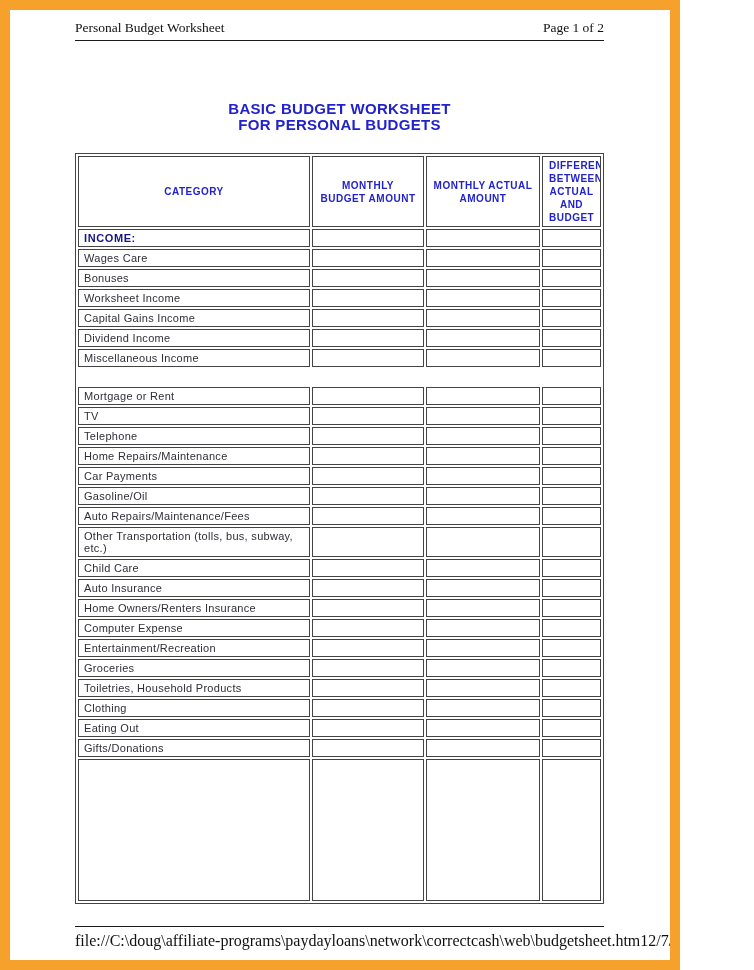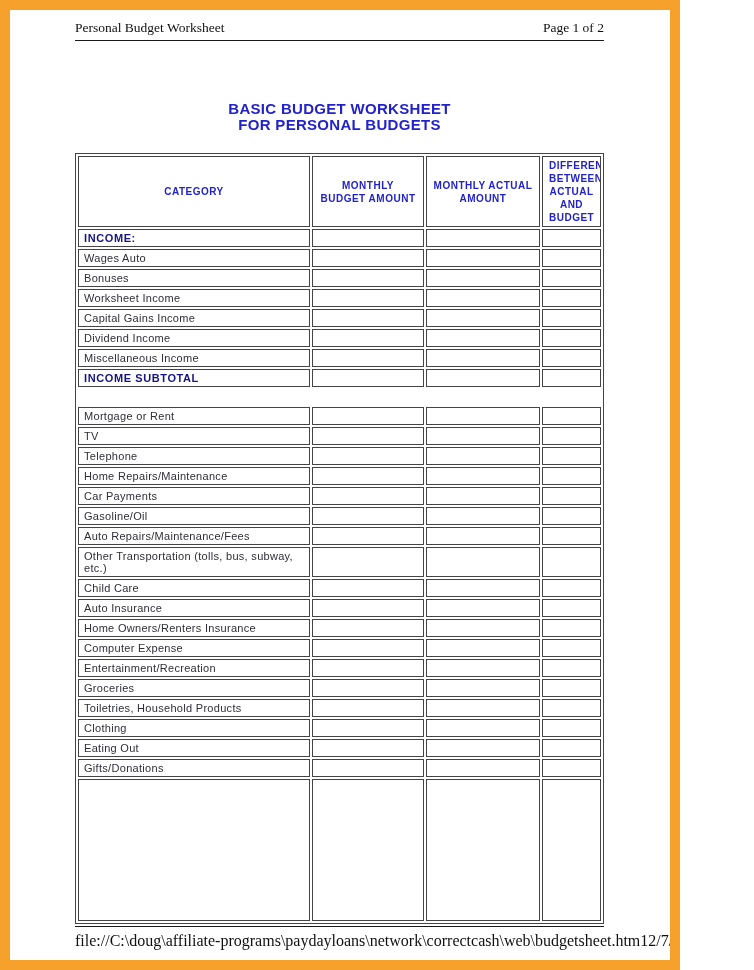--- a/index.html
+++ b/index.html
@@ -133,21 +133,21 @@
         </tr>
       </thead>
       <tbody id="rows">
           <tr class="section">
             <td>INCOME:</td>
             <td></td>
             <td></td>
             <td></td>
           </tr>
           <tr class="item">
-            <td>Wages Auto</td>
+            <td>Wages Care</td>
             <td></td>
             <td></td>
             <td></td>
           </tr>
           <tr class="item">
             <td>Bonuses</td>
             <td></td>
             <td></td>
             <td></td>
           </tr>
@@ -164,26 +164,20 @@
             <td></td>
           </tr>
           <tr class="item">
             <td>Dividend Income</td>
             <td></td>
             <td></td>
             <td></td>
           </tr>
           <tr class="item">
             <td>Miscellaneous Income</td>
-            <td></td>
-            <td></td>
-            <td></td>
-          </tr>
-          <tr class="section">
-            <td>INCOME SUBTOTAL</td>
             <td></td>
             <td></td>
             <td></td>
           </tr>
           <tr class="spacer">
             <td></td>
             <td></td>
             <td></td>
             <td></td>
           </tr>

